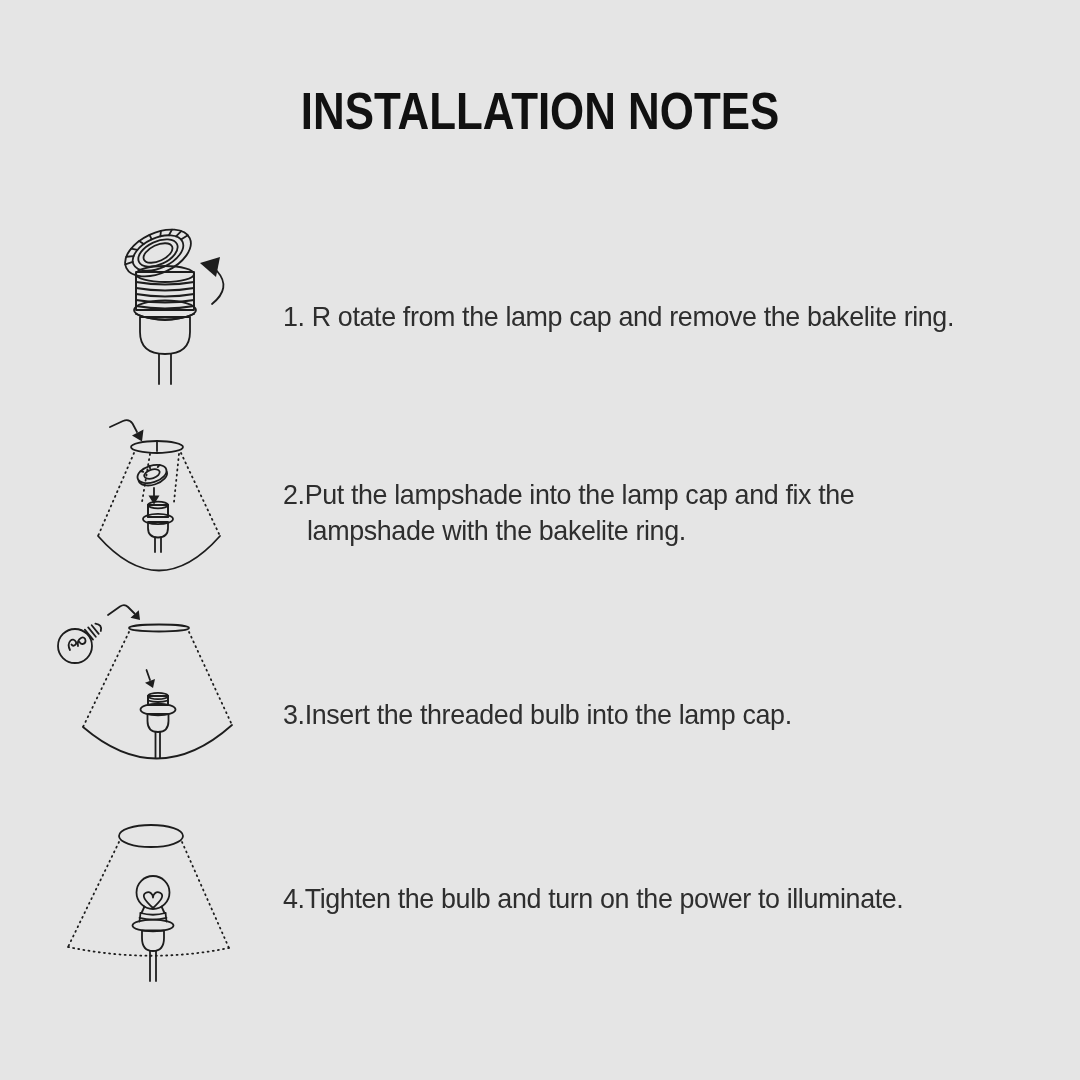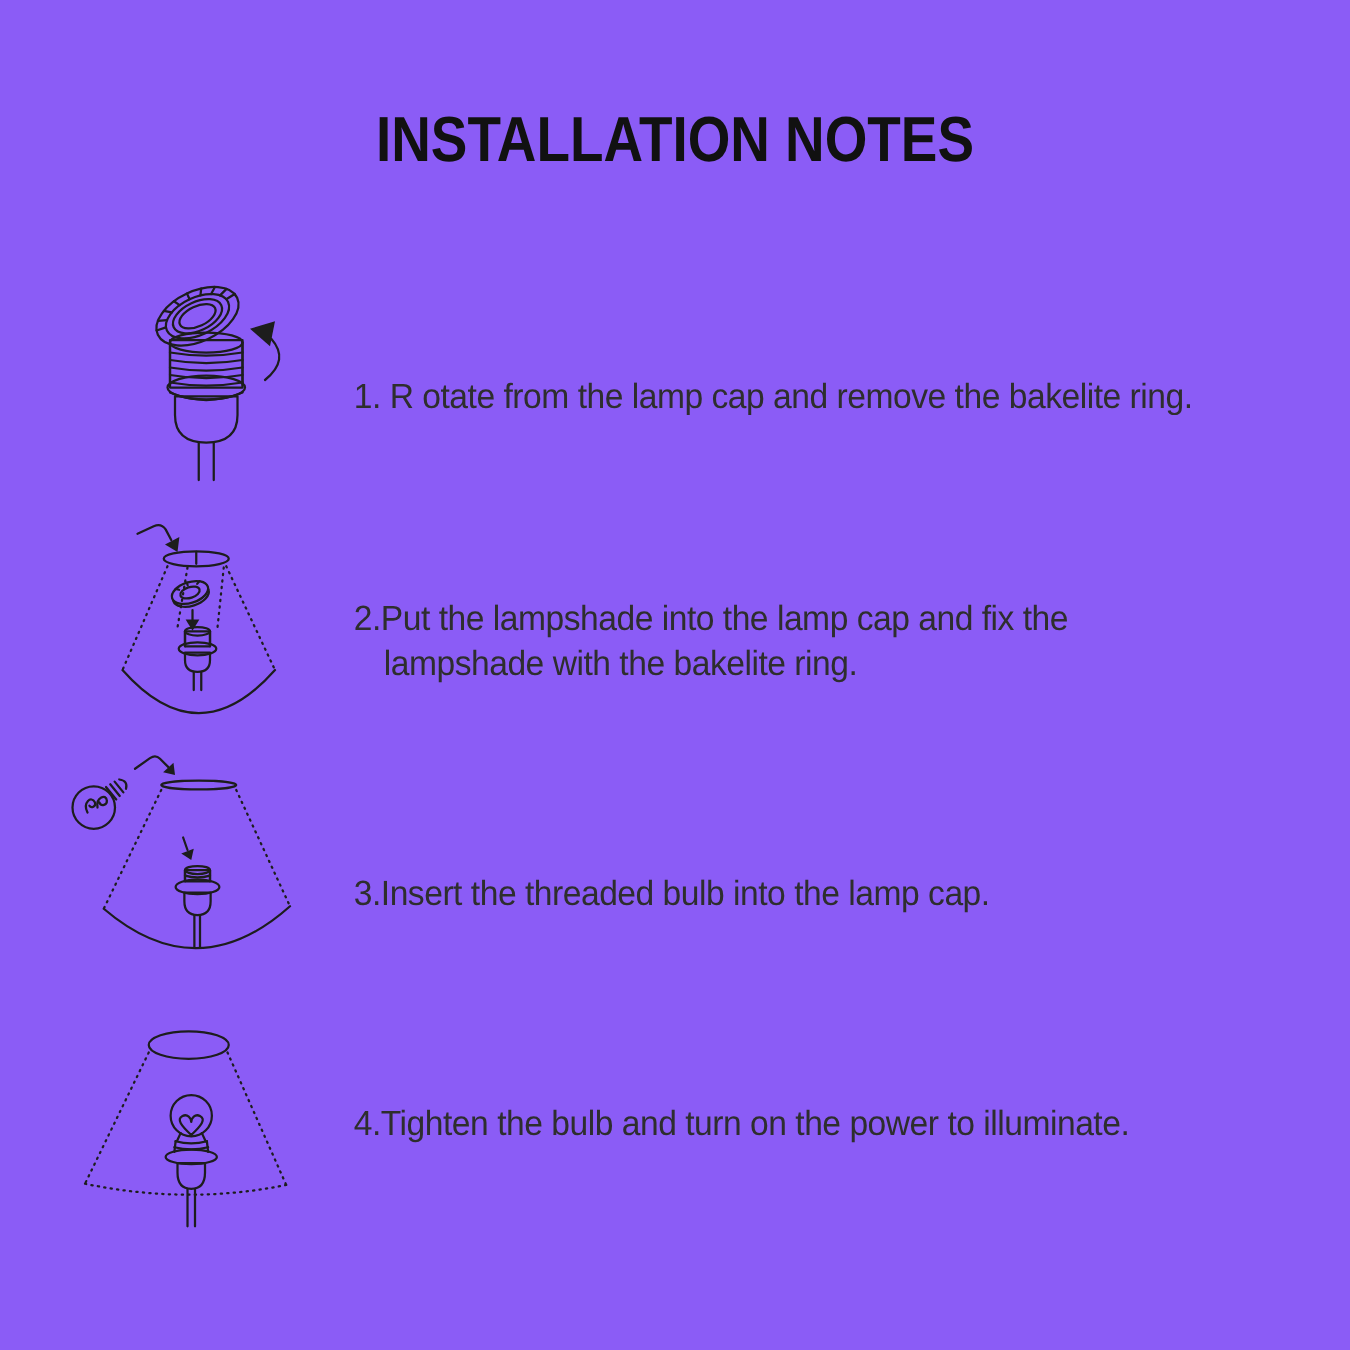--- a/index.html
+++ b/index.html
@@ -1,18 +1,18 @@
 <!DOCTYPE html>
 <html><head>
 <meta charset="utf-8">
 <style>
   html,body { margin:0; padding:0; background:#ffffff; }
   .page {
     position:relative; width:1080px; height:1080px;
-    background:#8b5cf6; overflow:hidden;
+    background:#e5e5e5; overflow:hidden;
     font-family:"Liberation Sans","DejaVu Sans",sans-serif;
   }
   .title {
     position:absolute; top:82px; left:0; width:1080px;
     margin:0; text-align:center;
     font-size:51px; font-weight:bold; color:#111111;
     letter-spacing:0px;
     transform:scaleX(0.86);
     white-space:nowrap;
   }

